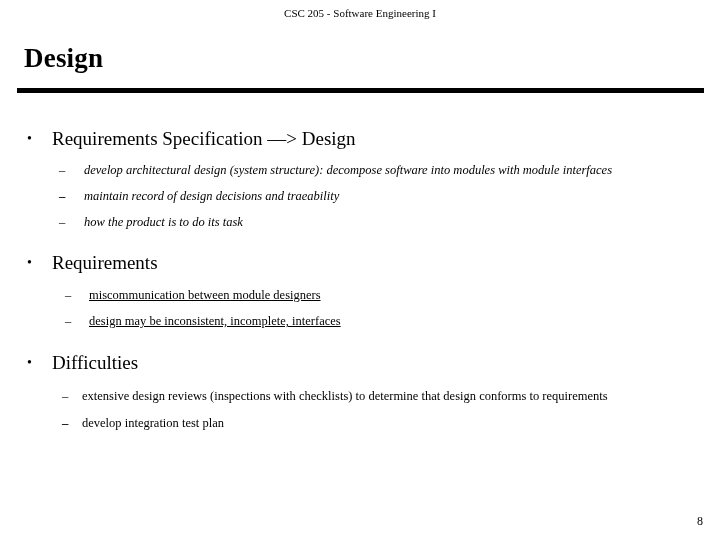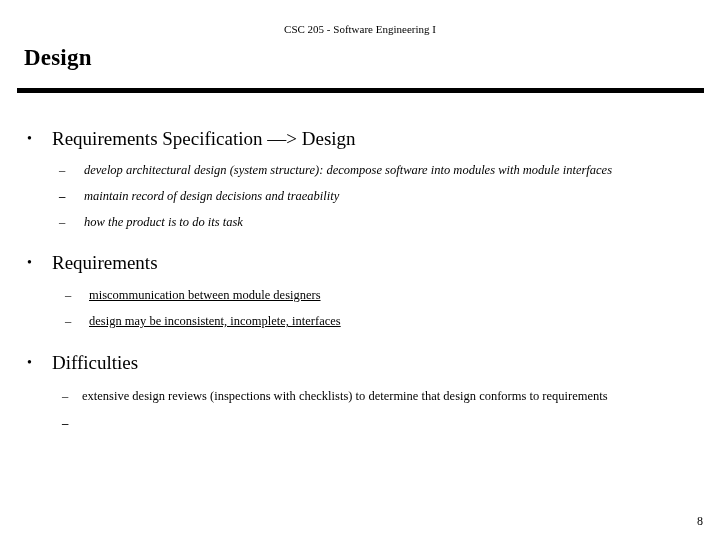--- a/index.html
+++ b/index.html
@@ -13,35 +13,35 @@
     position: relative;
     overflow: hidden;
     font-family: "Liberation Serif", "DejaVu Serif", serif;
     color: #000000;
     -webkit-font-smoothing: none;
   }
 
   
   .slide-header {
     position: absolute;
-    top: 22px;
+    top: 6px;
     left: 0;
     width: 720px;
     text-align: center;
     font-size: 11px;
     line-height: 14px;
     color: #000000;
   }
 
   
   .slide-title {
     position: absolute;
     top: 42px;
     left: 24px;
-    font-size: 23px;
+    font-size: 27px;
     font-weight: bold;
     line-height: 32px;
     letter-spacing: 0.2px;
   }
   .title-rule {
     position: absolute;
     top: 88px;
     left: 17px;
     width: 687px;
     height: 5px;
@@ -176,18 +176,19 @@
   <div class="group-c block-ver-sub">
     <div class="l2">
       <span class="marker">–</span>
       <span class="text">extensive design reviews (inspections with checklists) to determine that design conforms to requirements</span>
     </div>
     <div class="l2">
       <span class="marker">–</span>
     </div>
     <div class="l2">
       <span class="marker">–</span>
+      <span class="text">develop integration test plan</span>
     </div>
   </div>
 
 </div>
 
 <div class="page-number">8</div>
 
 </body></html>

